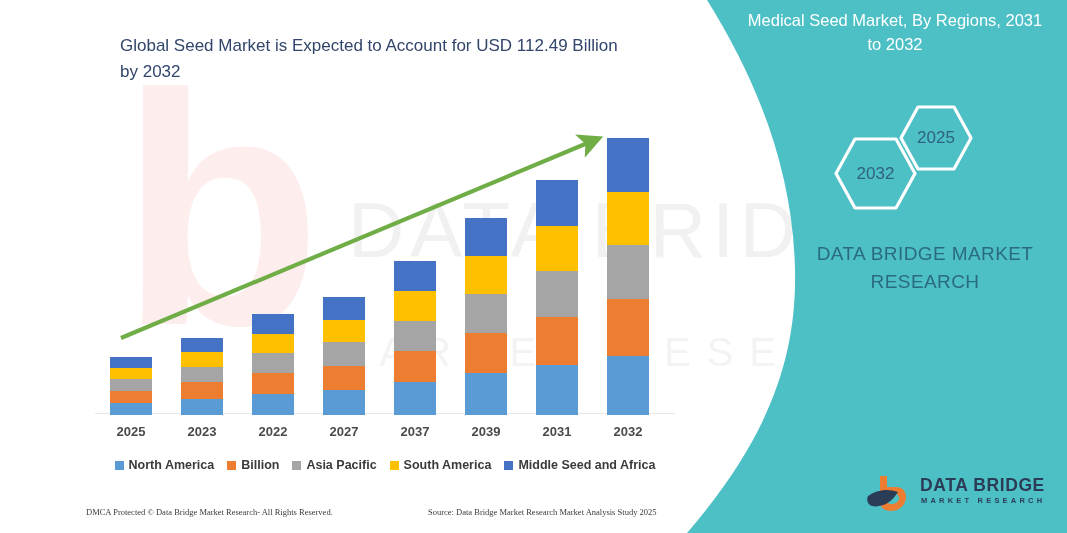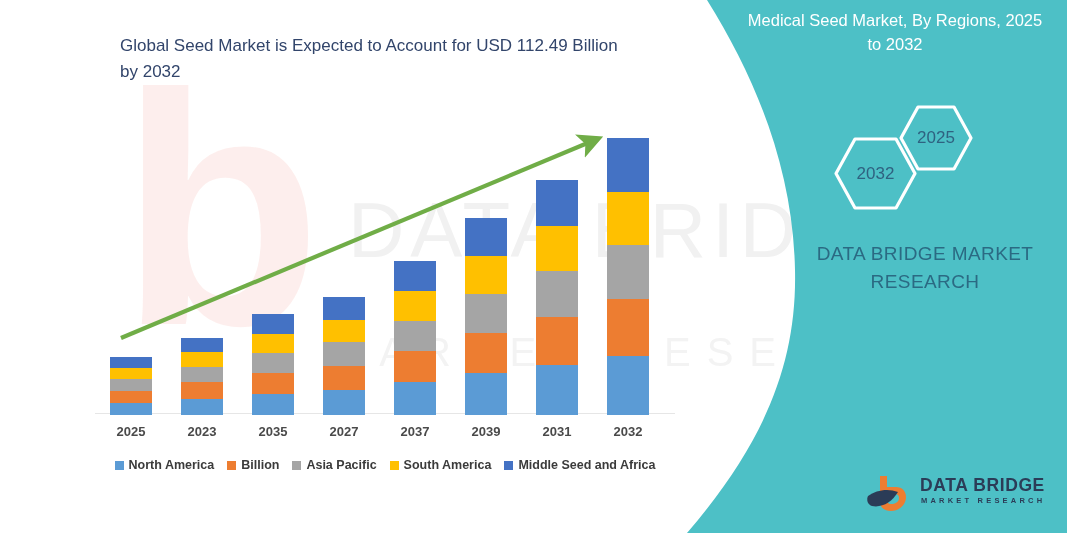--- a/index.html
+++ b/index.html
@@ -191,21 +191,21 @@
       <marker id="arrowHead" markerWidth="6" markerHeight="6" refX="2.6" refY="3" orient="auto">
         <path d="M0,0 L6,3 L0,6 L1.4,3 z" fill="#70AD47"></path>
       </marker>
     </defs>
     <line x1="26" y1="218" x2="495" y2="22" stroke="#70AD47" stroke-width="4.2" marker-end="url(#arrowHead)"></line>
   </svg>
 
   <div class="xlabels" id="xlabels">
       <div class="xlabel" style="left: 6px;">2025</div>
       <div class="xlabel" style="left: 77px;">2023</div>
-      <div class="xlabel" style="left: 148px;">2035</div>
+      <div class="xlabel" style="left: 148px;">2022</div>
       <div class="xlabel" style="left: 219px;">2027</div>
       <div class="xlabel" style="left: 290px;">2037</div>
       <div class="xlabel" style="left: 361px;">2039</div>
       <div class="xlabel" style="left: 432px;">2031</div>
       <div class="xlabel" style="left: 503px;">2032</div>
     </div>
 
   <div class="legend" id="legend">
       <div class="legend-item">
         <span class="legend-swatch" style="background: rgb(91, 155, 213);"></span>
@@ -222,28 +222,30 @@
       <div class="legend-item">
         <span class="legend-swatch" style="background: rgb(255, 192, 0);"></span>
         <span class="legend-text">South America</span>
       </div>
       <div class="legend-item">
         <span class="legend-swatch" style="background: rgb(68, 114, 196);"></span>
         <span class="legend-text">Middle Seed and Africa</span>
       </div>
     </div>
 
+  <div class="footer-left">DMCA Protected © Data Bridge Market Research-  All Rights Reserved.</div>
+  <div class="footer-right">Source: Data Bridge Market Research  Market Analysis Study 2025</div>
 
   <div class="teal-panel">
     <svg width="420" height="533" viewBox="0 0 420 533">
       <path d="M 60 0 L 420 0 L 420 533 L 40 533 C 120 440 150 360 148 270 C 146 170 110 80 60 0 Z" fill="#4DC0C6"></path>
     </svg>
   </div>
 
-  <div class="panel-title">Medical Seed Market, By Regions, 2025 to 2032</div>
+  <div class="panel-title">Medical Seed Market, By Regions, 2031 to 2032</div>
 
   <div class="hex" id="hex-2032">
     <svg width="85" height="75" viewBox="0 0 85 75">
       <polygon points="22,3 63,3 82,37.5 63,72 22,72 3,37.5" fill="none" stroke="#ffffff" stroke-width="3.2" stroke-linejoin="round"></polygon>
     </svg>
     <span class="hex-label">2032</span>
   </div>
 
   <div class="hex" id="hex-2025">
     <svg width="76" height="68" viewBox="0 0 76 68">

